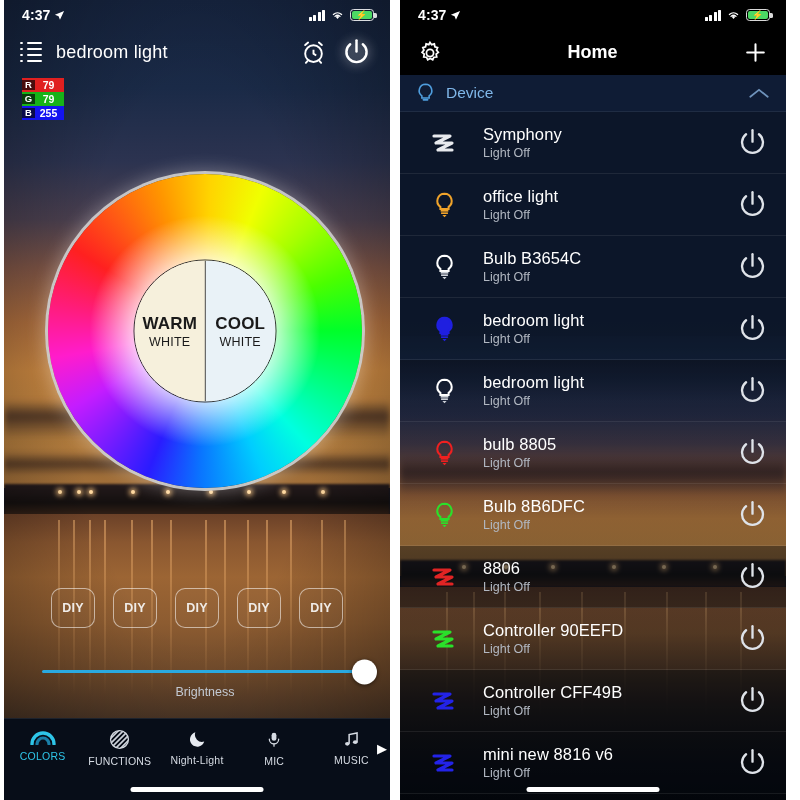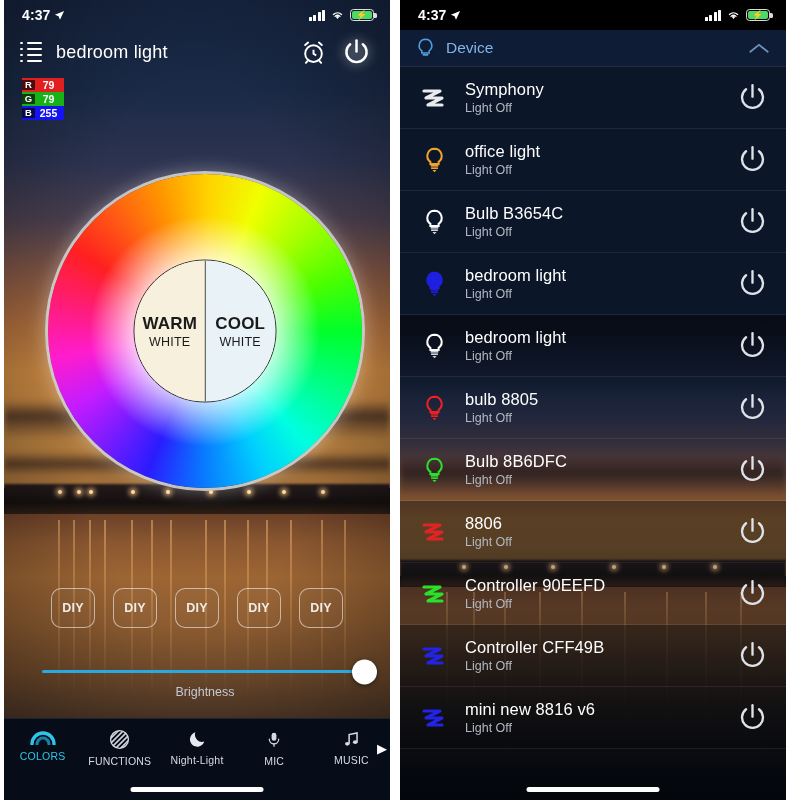--- a/index.html
+++ b/index.html
@@ -156,21 +156,21 @@
               display:flex; align-items:center; padding:0 17px; }
   .r-title { flex:1; text-align:center; color:#fff; font-size:18px; font-weight:bold; }
   .r-statusbar { background:#000; }
   .sec-head { position:relative; z-index:6; height:37px; background:rgba(16,30,56,.92);
               display:flex; align-items:center; gap:11px; padding:0 16px 0 16px;
               border-bottom:1px solid rgba(255,255,255,.07); cursor:pointer; }
   .sec-head .nm { flex:1; color:#7fb6e8; font-size:15.5px; }
 
   .devlist { position:relative; z-index:6; }
   .devrow { position:relative; height:62px; display:flex; align-items:center;
-            padding:0 17px 0 19px; gap:16px; cursor:pointer;
+            padding:0 17px 0 29px; gap:24px; cursor:pointer;
             background:rgba(18,32,58,.55);
             border-bottom:1px solid rgba(255,255,255,.08); }
   .devrow.dim { background:rgba(12,18,30,.30); }
   .devrow.dimmer { background:rgba(10,14,24,.22); }
   .devrow.dark { background:rgba(6,9,16,.52); }
   .devtxt { flex:1; display:flex; flex-direction:column; gap:2px; min-width:0; }
   .devname { color:#fff; font-size:16.5px; white-space:nowrap; overflow:hidden;
              text-overflow:ellipsis; letter-spacing:.1px; }
   .devstat { color:#b2b8c2; font-size:12.5px; }
   .pwr { width:33px; height:33px; flex:none; cursor:pointer; }
@@ -412,20 +412,34 @@
           <path d="M5.4 8.1a10 10 0 0113.2 0" stroke="#fff" stroke-width="2.1" fill="none" stroke-linecap="round"></path>
           <path d="M8 11.2a6 6 0 018 0" stroke="#fff" stroke-width="2.1" fill="none" stroke-linecap="round"></path>
           </svg>
         <span class="batt">
           <b></b>
             <span class="bolt">⚡</span>
           </span>
       </span>
     </div>
 
+    <div class="r-header">
+      <span class="icobtn">
+        <svg width="26" height="26" viewBox="0 0 24 24" fill="none" stroke="#fff" stroke-width="1.6">
+          <circle cx="12" cy="12" r="3.3"></circle>
+          <path d="M12 2.2l1.5 2.1 2.5-.7.5 2.6 2.5.8-1 2.4 1.7 2-2 1.7.5 2.6-2.6.2-1.1 2.4-2.3-1.2-2.3 1.2-1.1-2.4-2.6-.2.5-2.6-2-1.7 1.7-2-1-2.4 2.5-.8.5-2.6 2.5.7z"></path>
+          </svg>
+      </span>
+      <span class="r-title">Home</span>
+      <span class="icobtn">
+        <svg width="27" height="27" viewBox="0 0 24 24" stroke="#fff" stroke-width="1.8" stroke-linecap="round">
+          <path d="M12 4.6v14.8M4.6 12h14.8"></path>
+          </svg>
+      </span>
+    </div>
 
     <div class="sec-head">
       <svg width="19" height="23" viewBox="0 0 24 28" fill="none">
         <path d="M12 2.4a8 8 0 00-4.6 14.5v2.8h9.2v-2.8A8 8 0 0012 2.4z" stroke="#4f9ede" stroke-width="2"></path>
         <rect x="8.2" y="21" width="7.6" height="2" rx="1" fill="#4f9ede"></rect>
         </svg>
       <span class="nm">Device</span>
       <svg width="22" height="13" viewBox="0 0 24 14" fill="none" stroke="#6f93bb" stroke-width="1.9" stroke-linecap="round">
         <path d="M2.5 10.5L12 3l9.5 7.5"></path>
         </svg>

